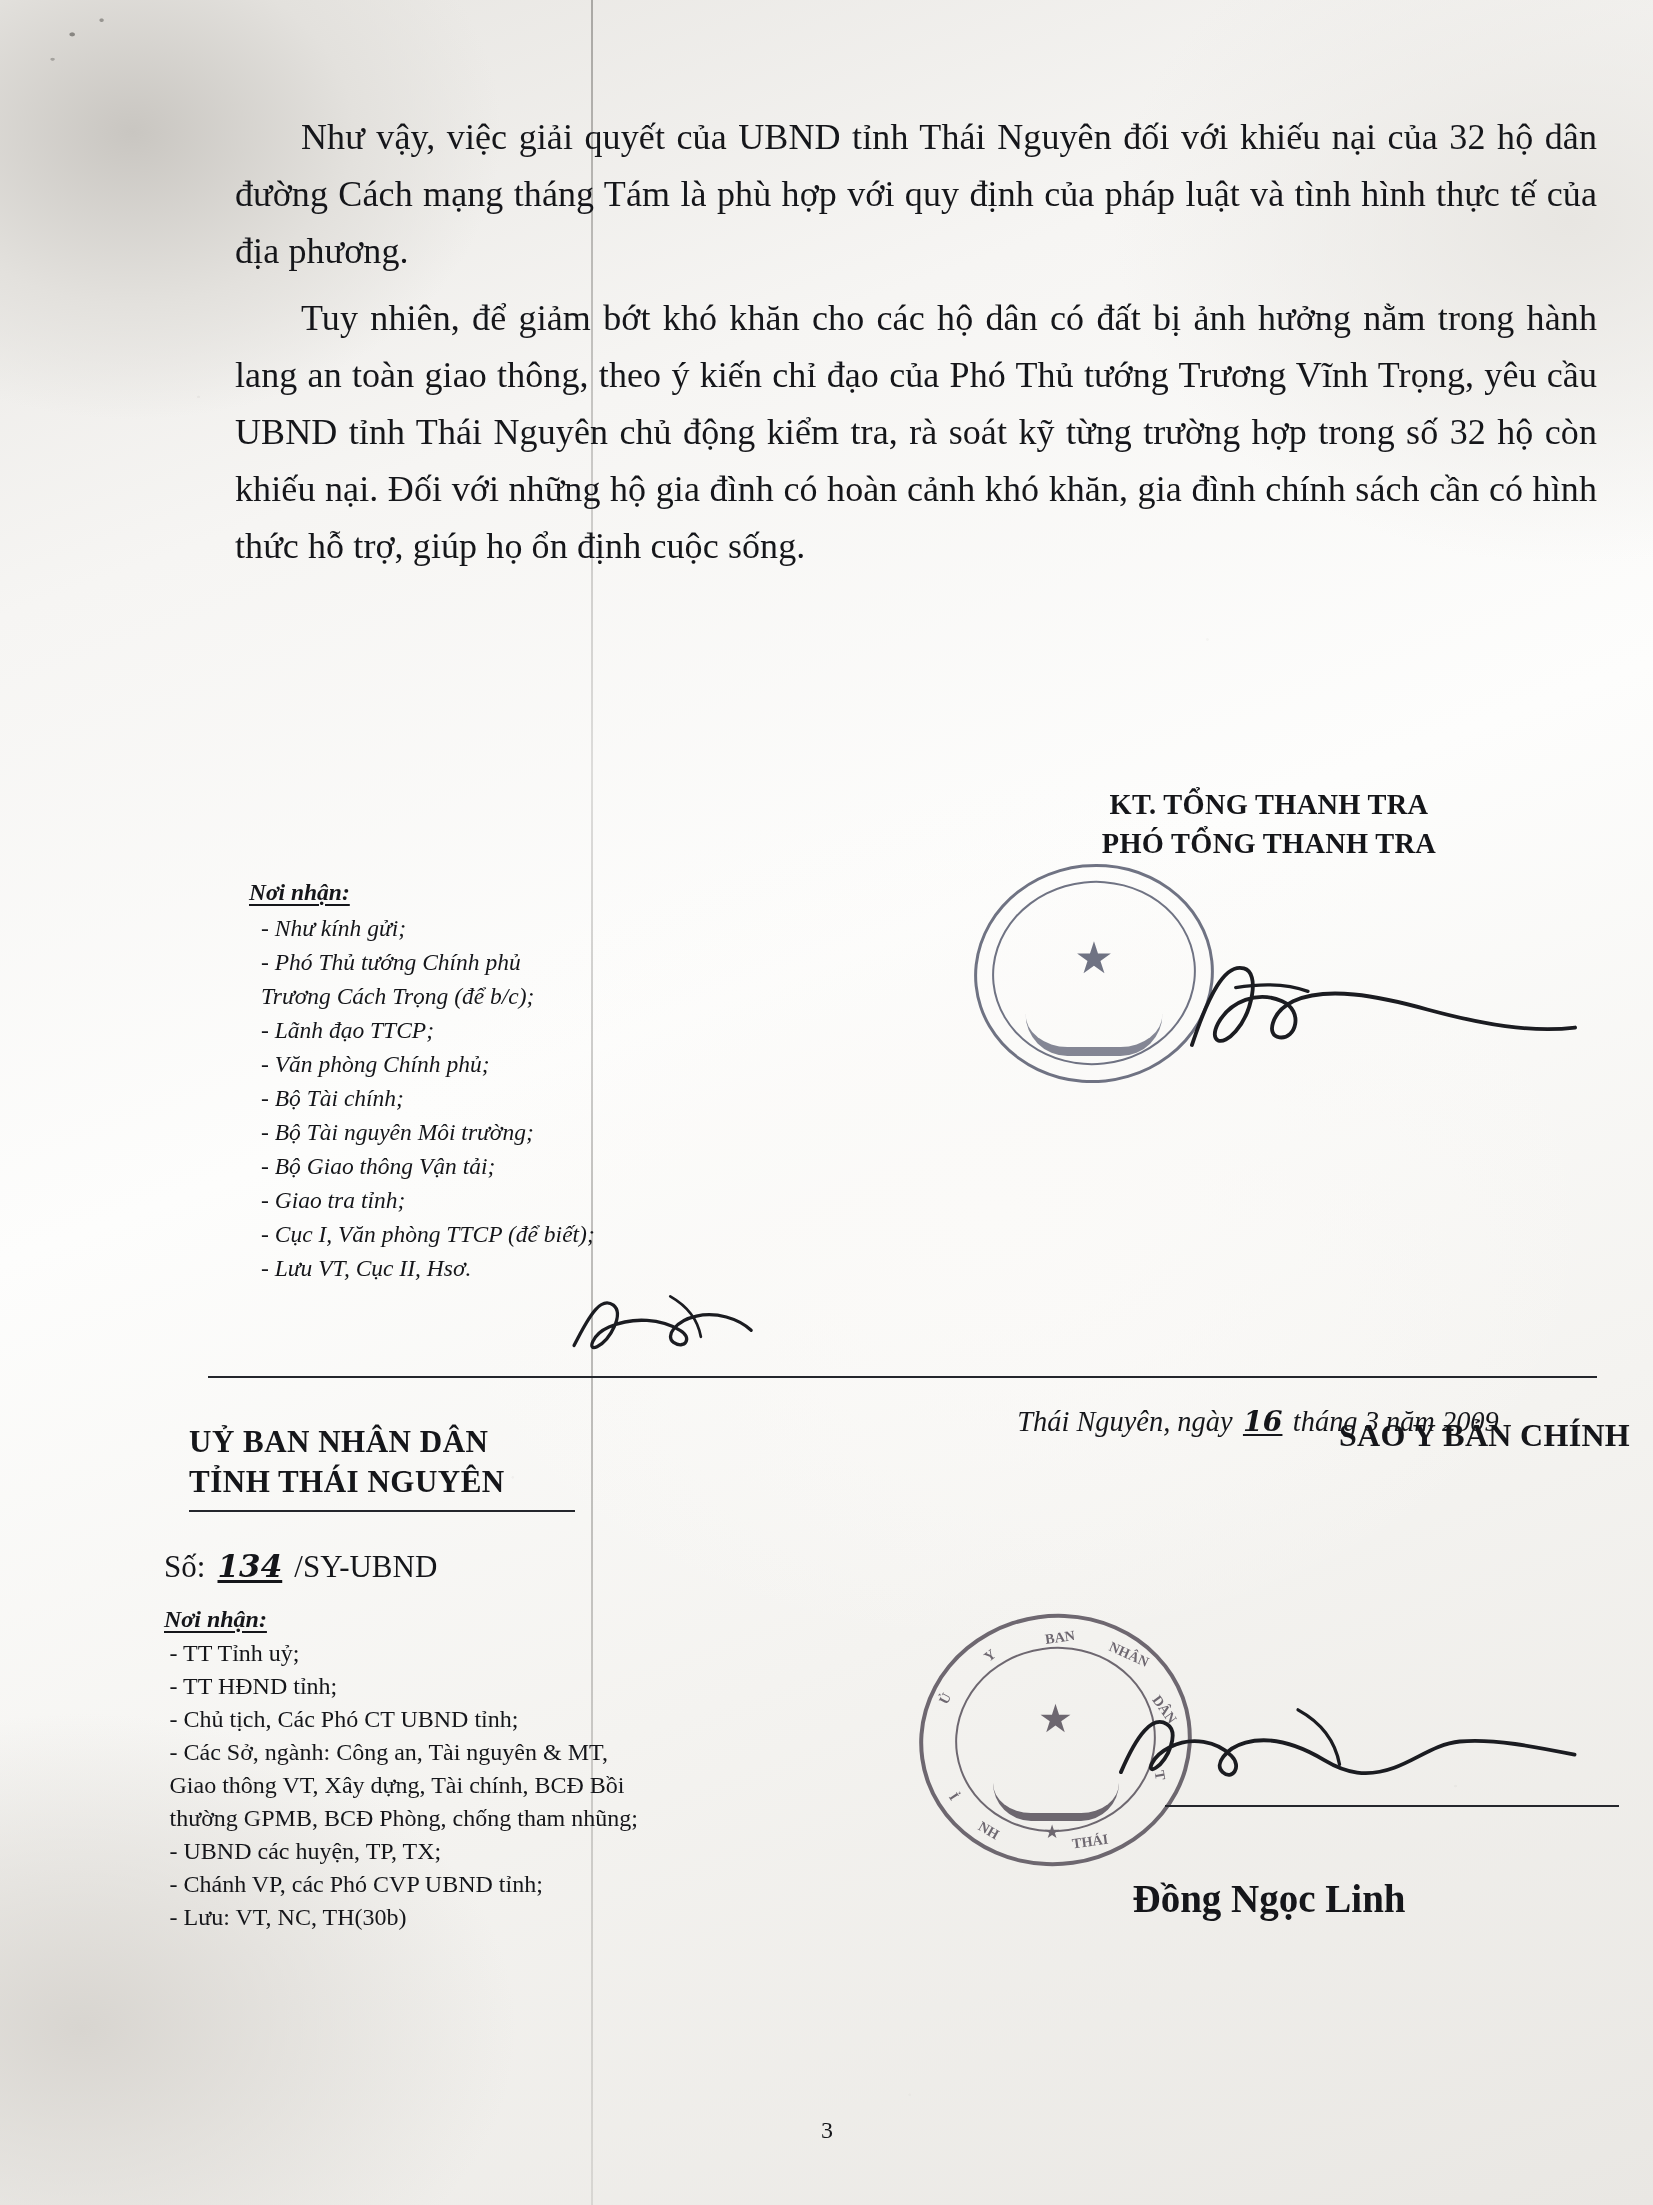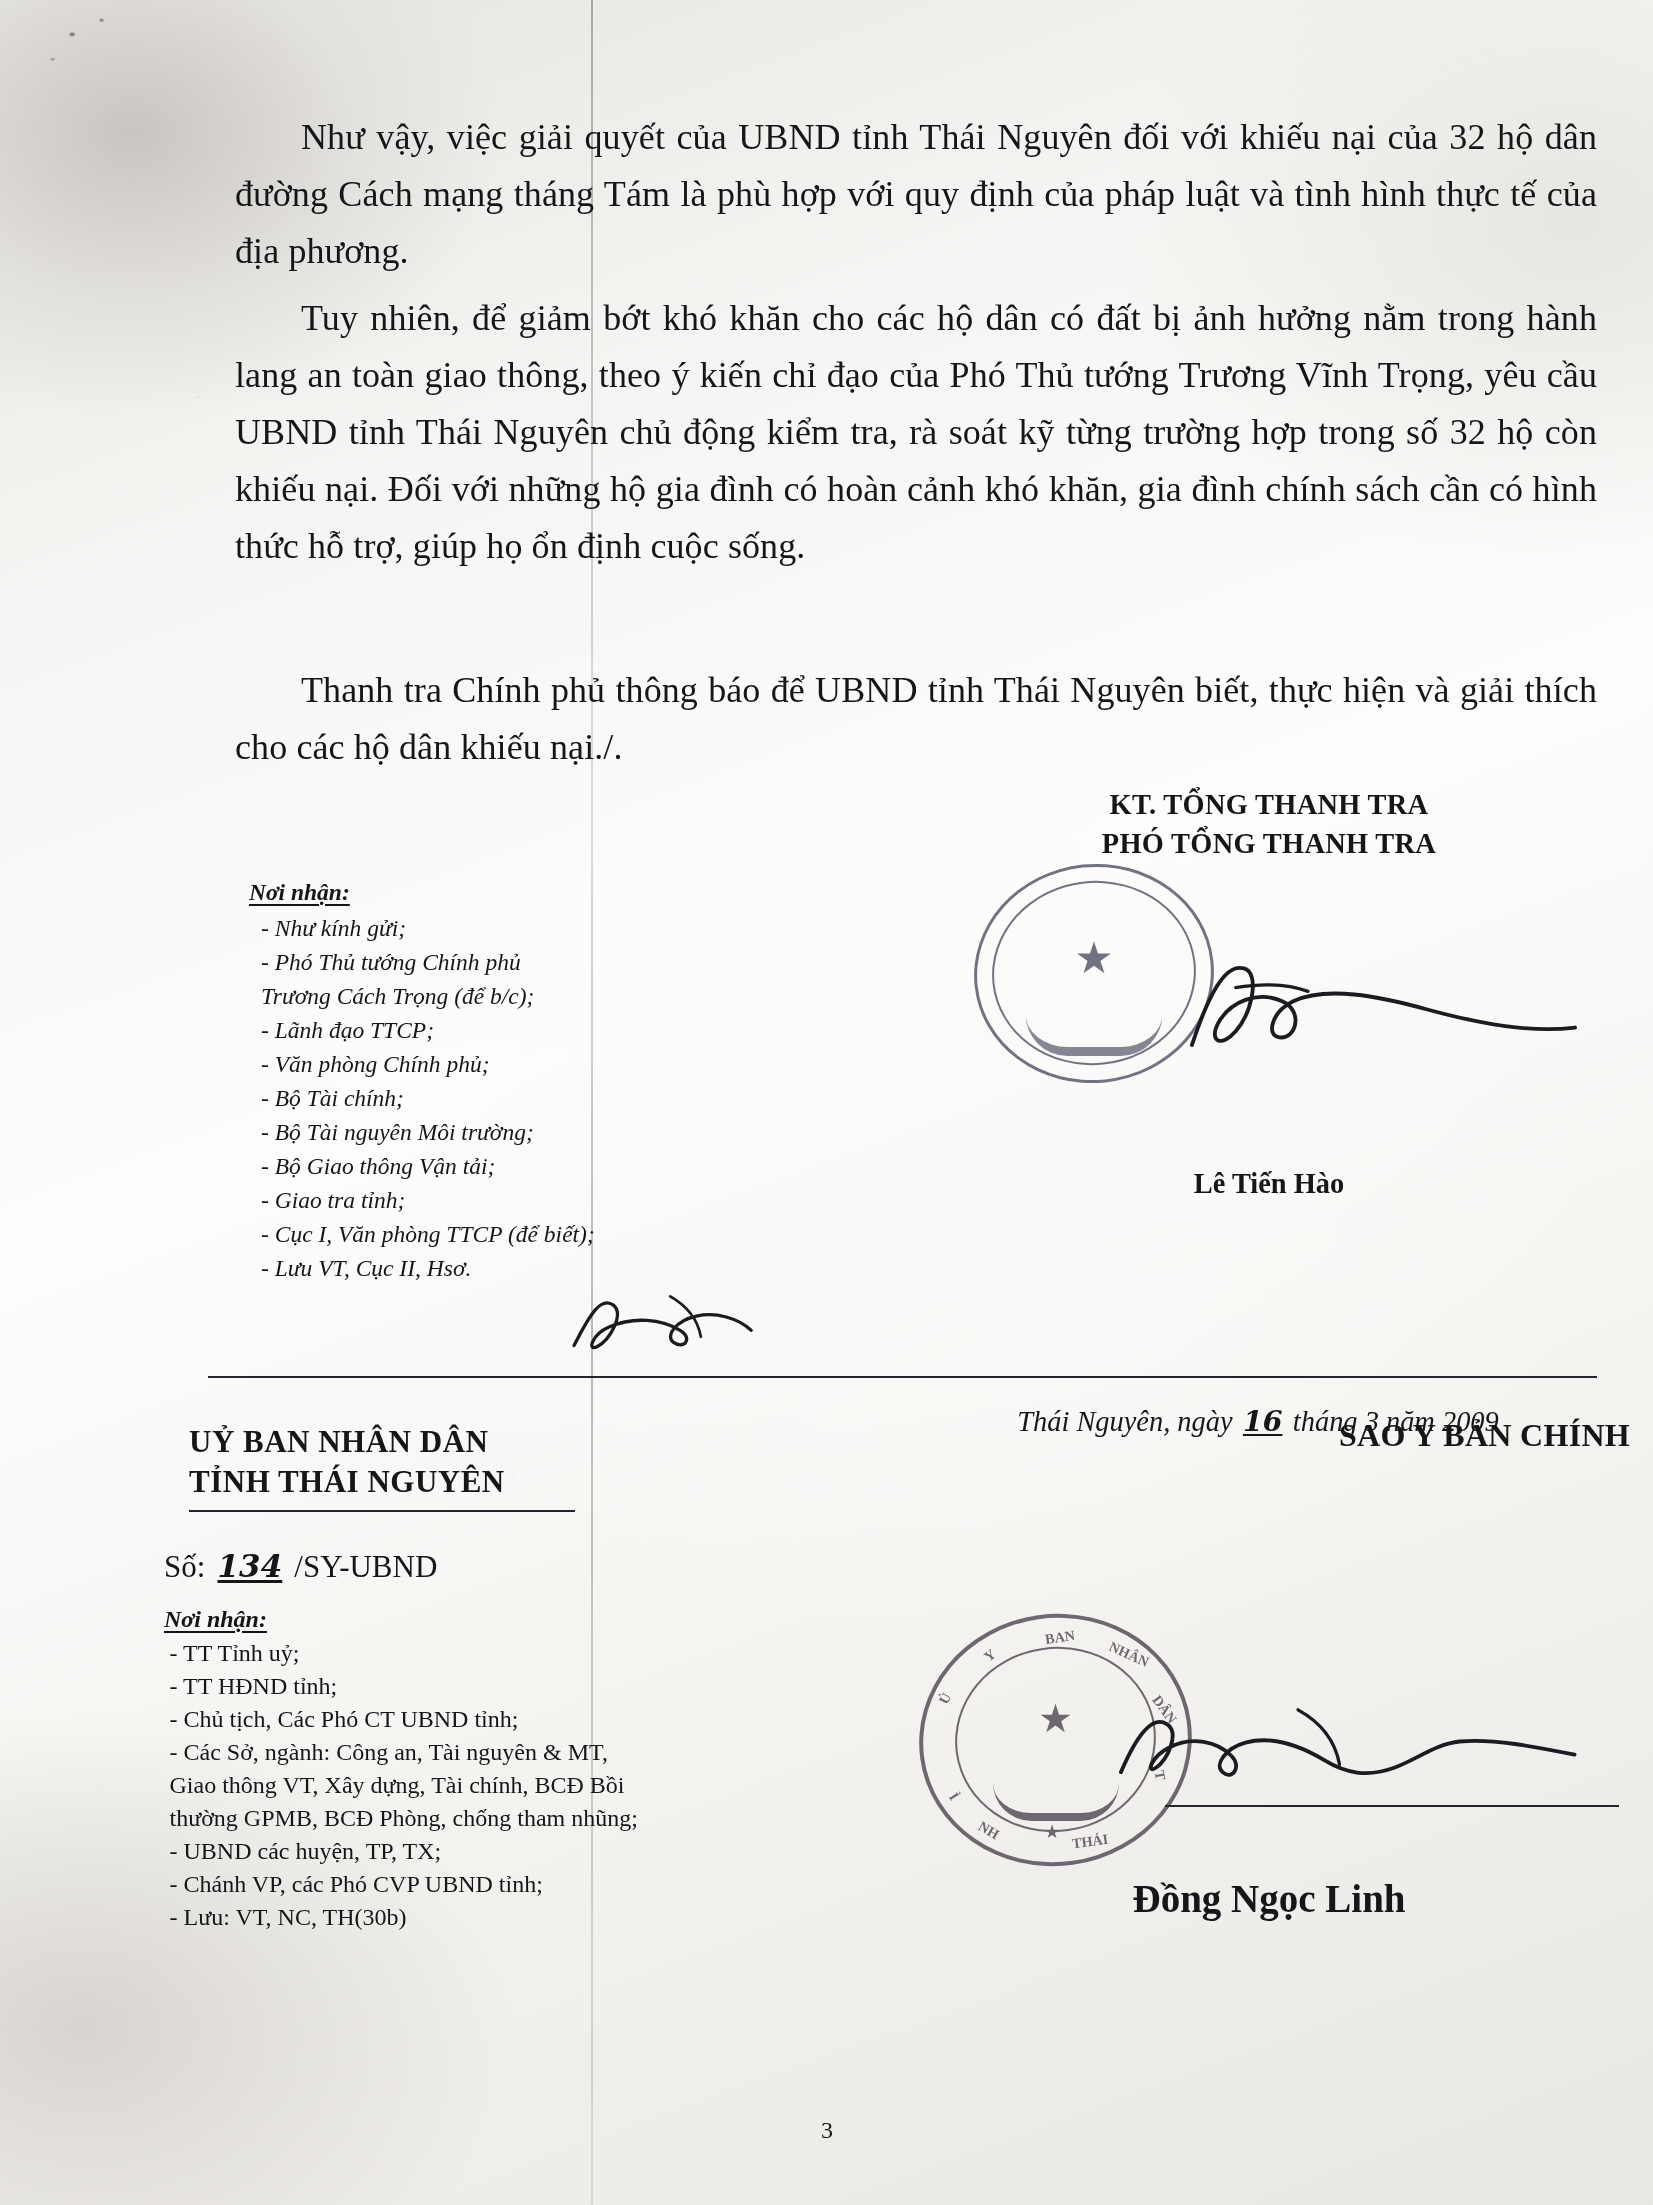--- a/index.html
+++ b/index.html
@@ -292,23 +292,20 @@
 <div class="content">
 
   <div class="body-block" id="para1">
     <p>Như vậy, việc giải quyết của UBND tỉnh Thái Nguyên đối với khiếu nại của 32 hộ dân đường Cách mạng tháng Tám là phù hợp với quy định của pháp luật và tình hình thực tế của địa phương.</p>
   </div>
 
   <div class="body-block" id="para2">
     <p>Tuy nhiên, để giảm bớt khó khăn cho các hộ dân có đất bị ảnh hưởng nằm trong hành lang an toàn giao thông, theo ý kiến chỉ đạo của Phó Thủ tướng Trương Vĩnh Trọng, yêu cầu UBND tỉnh Thái Nguyên chủ động kiểm tra, rà soát kỹ từng trường hợp trong số 32 hộ còn khiếu nại. Đối với những hộ gia đình có hoàn cảnh khó khăn, gia đình chính sách cần có hình thức hỗ trợ, giúp họ ổn định cuộc sống.</p>
   </div>
 
-  <div class="body-block" id="para3">
-    <p>Thanh tra Chính phủ thông báo để UBND tỉnh Thái Nguyên biết, thực hiện và giải thích cho các hộ dân khiếu nại./.</p>
-  </div>
 
   <div class="noi-nhan-1">
     <div class="hdr">Nơi nhận:</div>
     <ul>
       <li>- Như kính gửi;</li>
       <li>- Phó Thủ tướng Chính phủ</li>
       <li>  Trương Cách Trọng (để b/c);</li>
       <li>- Lãnh đạo TTCP;</li>
       <li>- Văn phòng Chính phủ;</li>
       <li>- Bộ Tài chính;</li>
@@ -332,21 +329,20 @@
     <div class="arc"></div>
   </div>
 
   <svg class="sig1" viewBox="0 0 760 270">
     <path d="M40 210 C70 120, 100 60, 135 70 C165 78, 150 150, 120 185 C95 214, 70 205, 88 170
              C110 130, 160 110, 205 130 C245 148, 230 200, 200 196 C175 193, 185 150, 225 130
              C285 102, 380 120, 470 145 C570 172, 660 188, 740 178" fill="none" stroke="#1b1c21" stroke-width="7" stroke-linecap="round"></path>
     <path d="M120 105 C175 96, 215 98, 252 112" fill="none" stroke="#1b1c21" stroke-width="6" stroke-linecap="round"></path>
   </svg>
 
-  <div class="sign-name">Lê Tiến Hào</div>
 
   <div class="divider"></div>
 
   <div class="ubnd-head">
     <div>UỶ BAN NHÂN DÂN</div>
     <div>TỈNH THÁI NGUYÊN</div>
   </div>
   <div class="ubnd-underline"></div>
 
   <div class="so-line">

